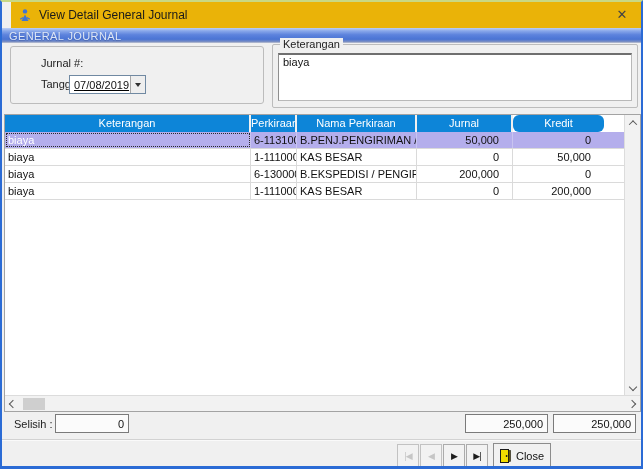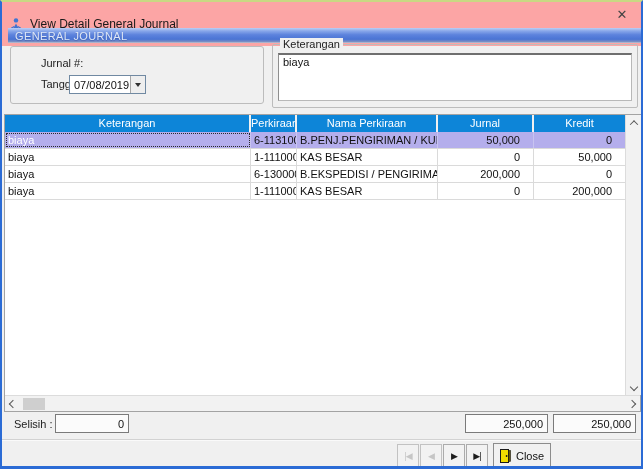--- a/index.html
+++ b/index.html
@@ -6,47 +6,47 @@
   html,body { background:#d8d8d8; }
 
   .window {
     position:relative; width:643px; height:469px; background:#f0f0f0;
     border-top:2px solid #c9d883; border-left:2px solid #2b6bd5;
     border-right:2px solid #2b6bd5; border-bottom:3px solid #2b6bd5;
     overflow:hidden;
   }
 
   
-  .titlebar { position:absolute; top:0; left:0; right:0; height:44px; background:#fca5a5; display:flex; align-items:center; }
+  .titlebar { position:absolute; top:0; left:9px; right:0; height:26px; background:#eab308; display:flex; align-items:center; }
   .app-icon { margin-left:7px; width:15px; height:15px; flex:0 0 auto; }
   .title-text { margin-left:6px; font-size:12px; color:#1a1a1a; }
   .win-close { position:absolute; right:6px; top:1px; width:26px; height:22px; display:flex; align-items:center; justify-content:center; font-size:13px; color:#444; cursor:default; }
 
   
   .banner {
     position:absolute; top:26px; left:0; right:0; height:15px;
     background:linear-gradient(180deg,#bccff5 0%,#88a7e9 20%,#5d83dd 45%,#4a74d4 75%,#7d90c2 92%,#c9ccd6 100%);
-    display:flex; align-items:center;margin-left:6px;
+    display:flex; align-items:center;
   }
   .banner span { font-size:11px; color:#dde6f6; letter-spacing:.4px; padding-left:7px; text-shadow:0 1px 1px rgba(40,60,120,.35); }
 
   
   .group-left {
     position:absolute; left:8px; top:44px; width:254px; height:58px;
     border:1px solid #bcbcbc; border-radius:3px; background:#f0f0f0;
   }
   .lbl { position:absolute; font-size:11px; color:#222; }
   .jurnal-box {
     position:absolute; left:58px; top:8px; width:172px; height:17px;
     background:#f2f5f5; border:1px solid #a9b6be; font-size:11px; color:#8f9699;
     padding:2px 3px 0 3px; overflow:hidden; white-space:nowrap;
   }
   .combo {
     position:absolute; left:58px; top:28px; width:77px; height:19px;
-    background:#fff; border:1px solid #7089a2; display:flex; align-items:center;
+    background:#fff; border:1px solid #7089a2; display:flex; align-items:center;text-decoration:underline;
   }
   .combo .val { flex:1; font-size:11px; color:#111; padding-left:4px; }
   .combo .btn { width:15px; height:100%; background:#eeeeee; border-left:1px solid #a6a6a6; display:flex; align-items:center; justify-content:center; }
   .combo .btn .tri { width:0; height:0; border-left:3.5px solid transparent; border-right:3.5px solid transparent; border-top:4px solid #303030; }
 
   .group-ket {
     position:absolute; left:270px; top:42px; width:366px; height:64px;
     border:1px solid #bcbcbc; border-radius:2px;
   }
   .group-ket .legend { position:absolute; top:-7px; left:7px; background:#f0f0f0; padding:0 3px; font-size:11px; color:#222; }
@@ -61,32 +61,32 @@
     position:absolute; left:2px; top:112px; width:637px; height:298px;
     background:#fff; border:1px solid #a3a3a3; display:flex; flex-direction:column;
   }
   .grid-main { flex:1; display:flex; min-height:0; }
   .grid-left { width:620px; display:flex; flex-direction:column; }
   .ghead { display:flex; height:17px; }
   .ghead .hc {
     background:#0d85d8; color:#fff; font-size:11px; text-align:center; line-height:16px;
     border-right:2px solid #f0f0f0; overflow:hidden; white-space:nowrap;
   }
-  .ghead .hc:last-child { border-right:none; }
+  .ghead .hc:last-child { border-right:none;border-radius:6px; }
   .grow { display:flex; height:17px; border-bottom:1px solid #dadada; background:#fff; }
   .grow .c { font-size:11px; color:#111; line-height:15px; padding-top:1px; border-right:1px solid #dadada; overflow:hidden; white-space:nowrap; }
   .grow .c:last-child { border-right:none; }
   .c.txt { padding-left:3px; }
   .c.num { text-align:right; padding-right:13px; }
   .grow.selected { background:#b4aeec; }
   .grow.selected .c { border-right-color:#c8c4f0; }
   .cell-focus { color:#fff !important; outline:1px dotted #2a2a2a; outline-offset:-2px; }
   .grid-filler { flex:1; background:#fff; }
 
-  .w0 { width:246px; } .w1 { width:46px; } .w2 { width:141px; } .w3 { width:96px; } .w4 { width:91px; }
+  .w0 { width:246px; } .w1 { width:46px; } .w2 { width:120px; } .w3 { width:96px; } .w4 { width:91px; }
 
   .vscroll { width:16px; background:#f2f2f2; border-left:1px solid #dcdcdc; display:flex; flex-direction:column; justify-content:space-between; align-items:center; }
   .hscroll { height:16px; background:#f2f2f2; border-top:1px solid #dcdcdc; display:flex; align-items:center; }
   .sb-arrow { width:16px; height:16px; display:flex; align-items:center; justify-content:center; }
   .chev { width:6px; height:6px; border-right:1.4px solid #585858; border-bottom:1.4px solid #585858; }
   .chev.up { transform:rotate(-135deg) translate(-1px,-1px); }
   .chev.down { transform:rotate(45deg); }
   .chev.left { transform:rotate(135deg); }
   .chev.right { transform:rotate(-45deg); }
   .h-thumb { width:22px; height:12px; background:#cfcfcf; margin-left:2px; }

